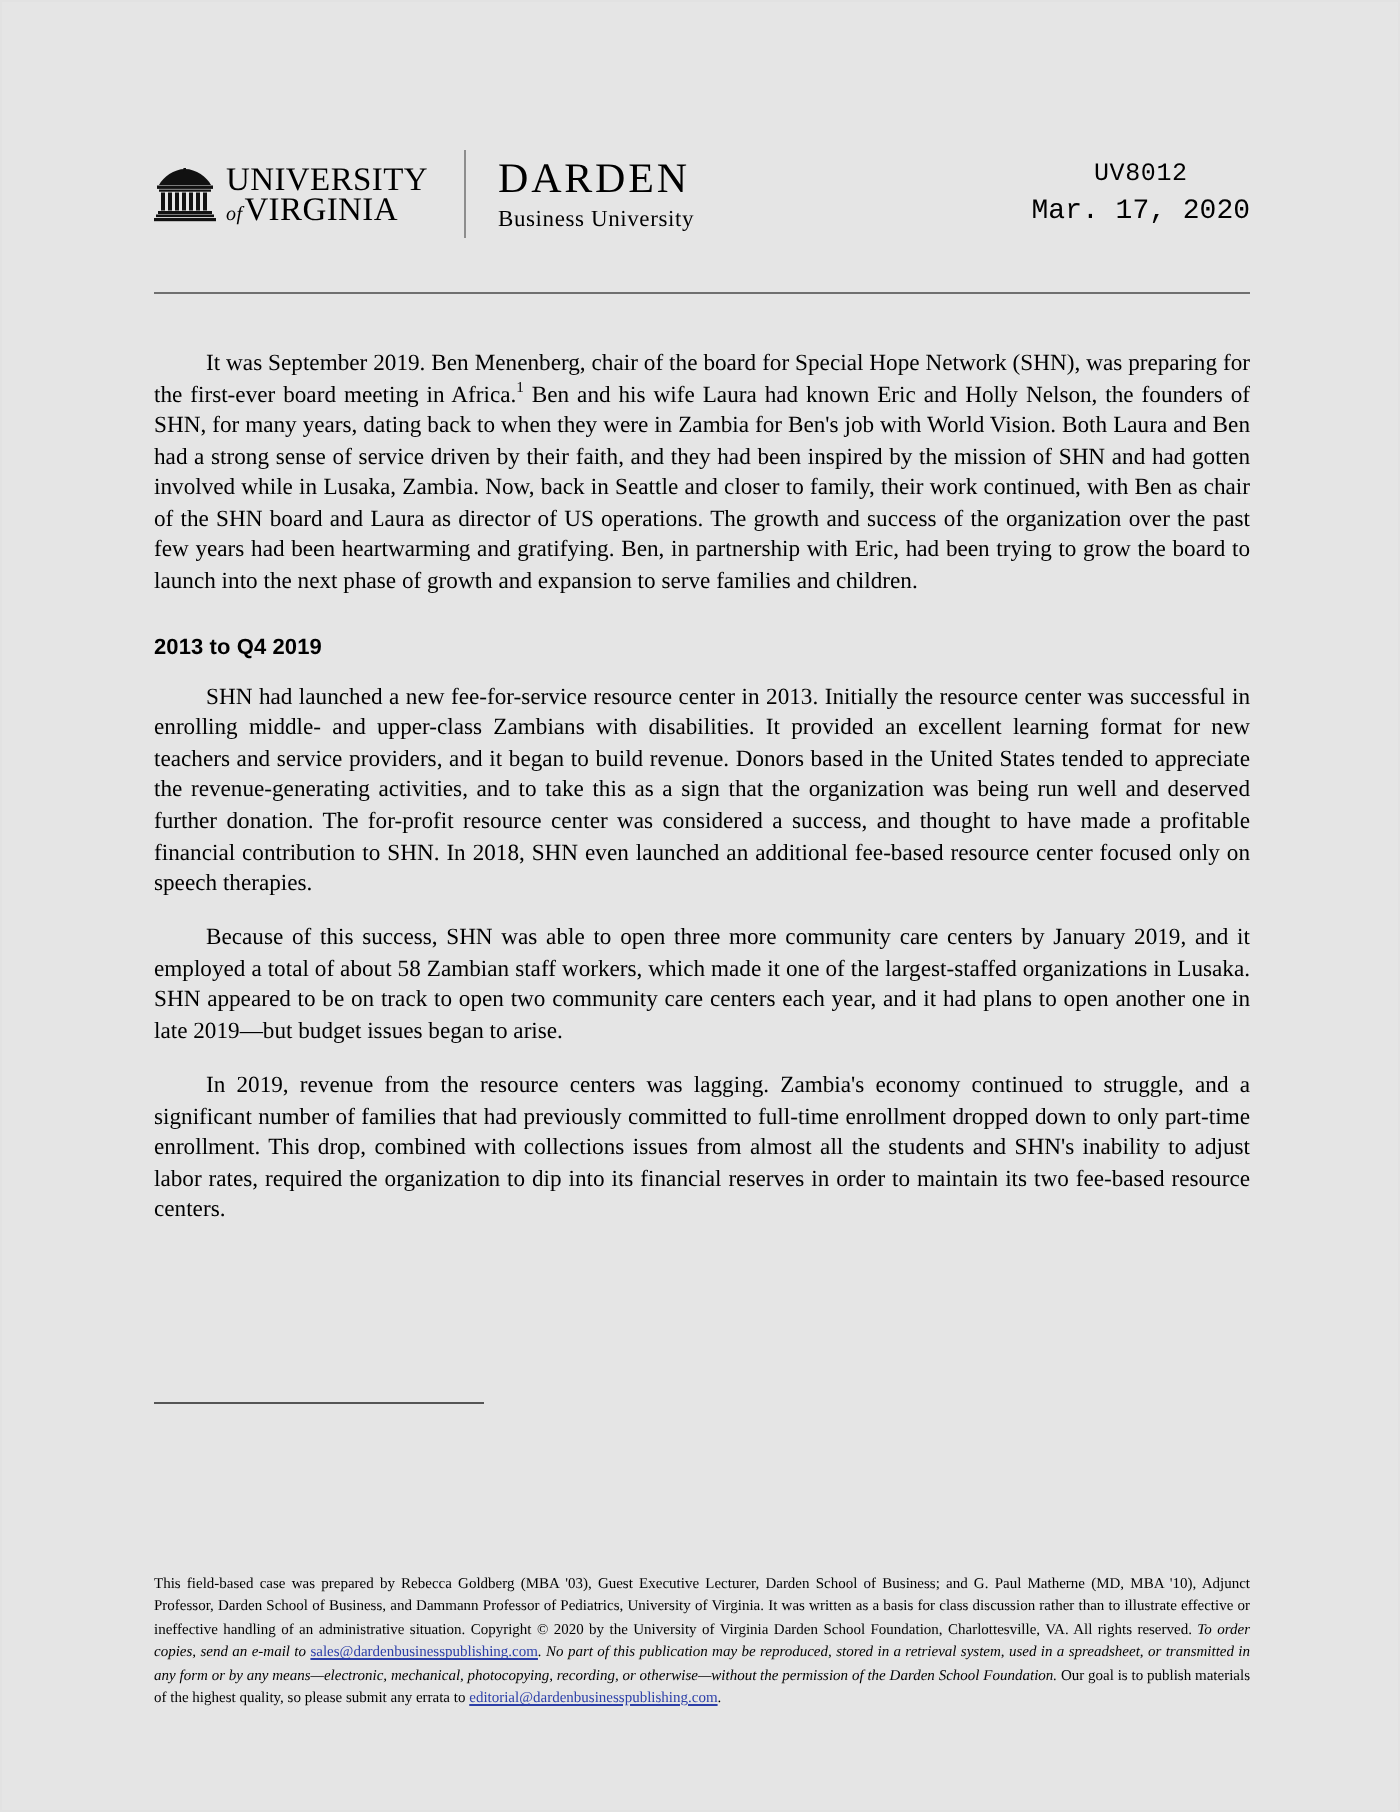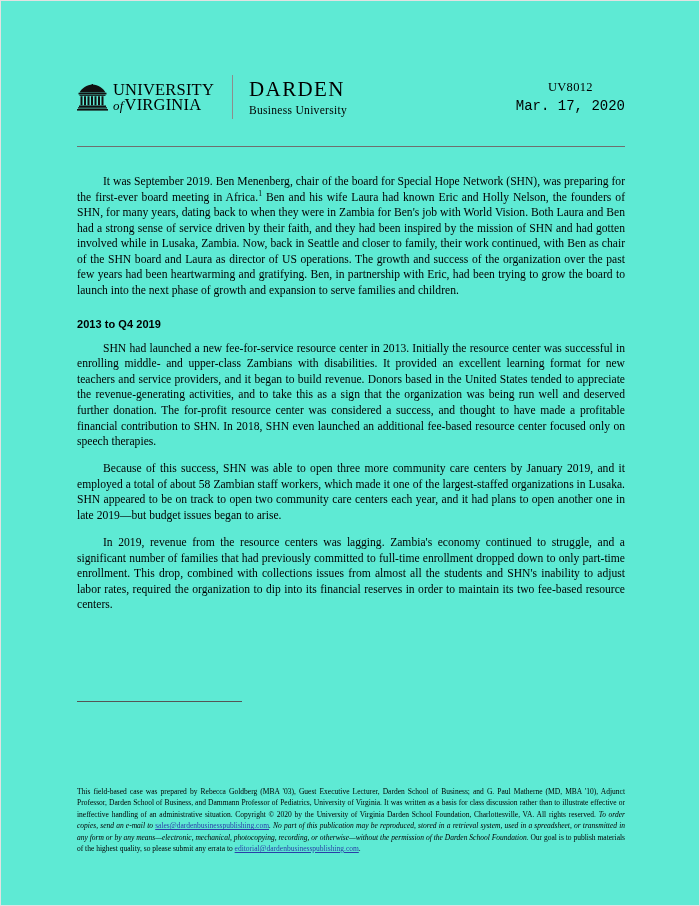--- a/index.html
+++ b/index.html
@@ -11,21 +11,21 @@
     width: 700px;
     height: 906px;
     font-family: "Liberation Serif", serif;
     color: #000000;
     overflow: hidden;
   }
   .page {
     position: relative;
     width: 700px;
     height: 906px;
-    background: #5eead4;
+    background: #e5e5e5;
     box-sizing: border-box;
     border: 1px solid #e2e2e2;
     overflow: hidden;
   }
   .content {
     position: absolute;
     left: 76px;
     top: 0;
     width: 548px;
   }
@@ -63,21 +63,21 @@
     font-size: 16.5px;
   }
   .uva-l2 {
     font-size: 16.5px;
     white-space: nowrap;
   }
   .uva-cap {
     font-size: 16.5px;
   }
   .uva-of {
-    font-size: 13px;
+    font-size: 10px;
     font-style: italic;
     padding-right: 1px;
     text-align: right;
   }
   .vdiv {
     width: 1px;
     height: 44px;
     background: #8d8d8d;
     margin: 0 16px 0 18px;
     flex: none;
@@ -98,21 +98,21 @@
     font-size: 11.5px;
     letter-spacing: 0.3px;
     margin-top: 3px;
   }
   .docmeta {
     text-align: center;
     padding-top: 4px;
     line-height: 1.3;
   }
   .doc-id {
-    font-family: Liberation Serif, serif;
+    font-family: Liberation Mono, monospace;
     font-size: 12.5px;
     letter-spacing: 0.3px;
   }
   .doc-date {
     font-family: Liberation Mono, monospace;
     font-size: 14px;
     margin-top: 2px;
   }
 
   .hrule {

